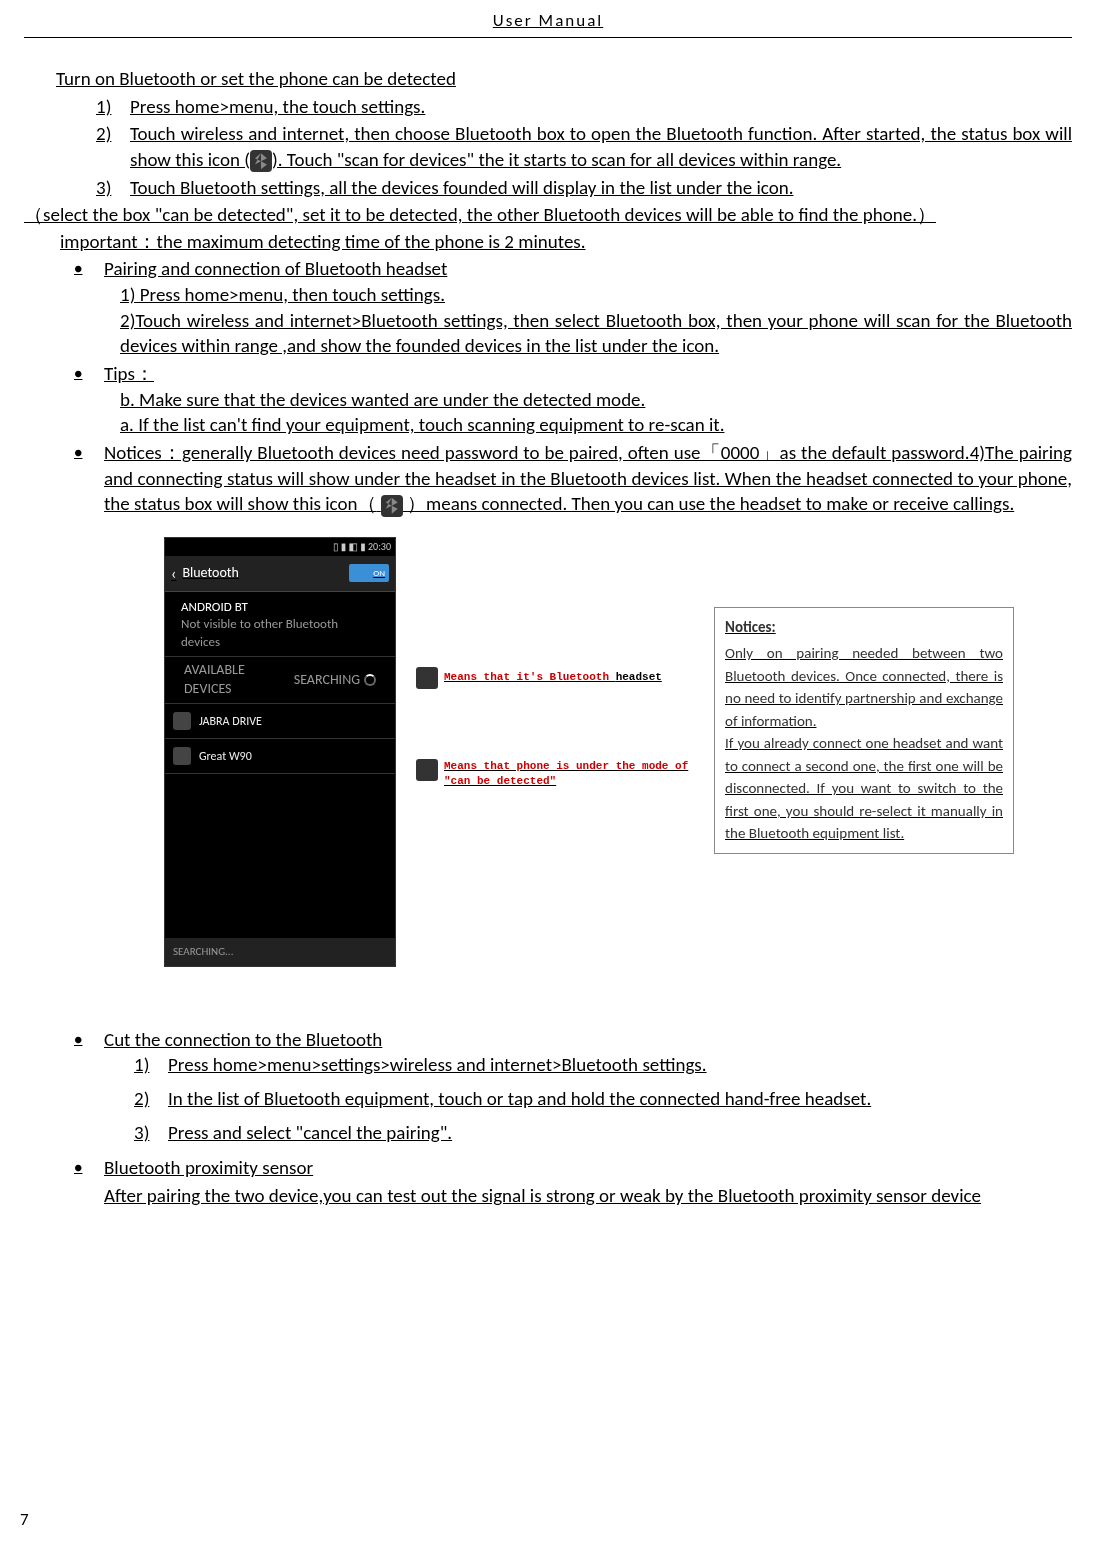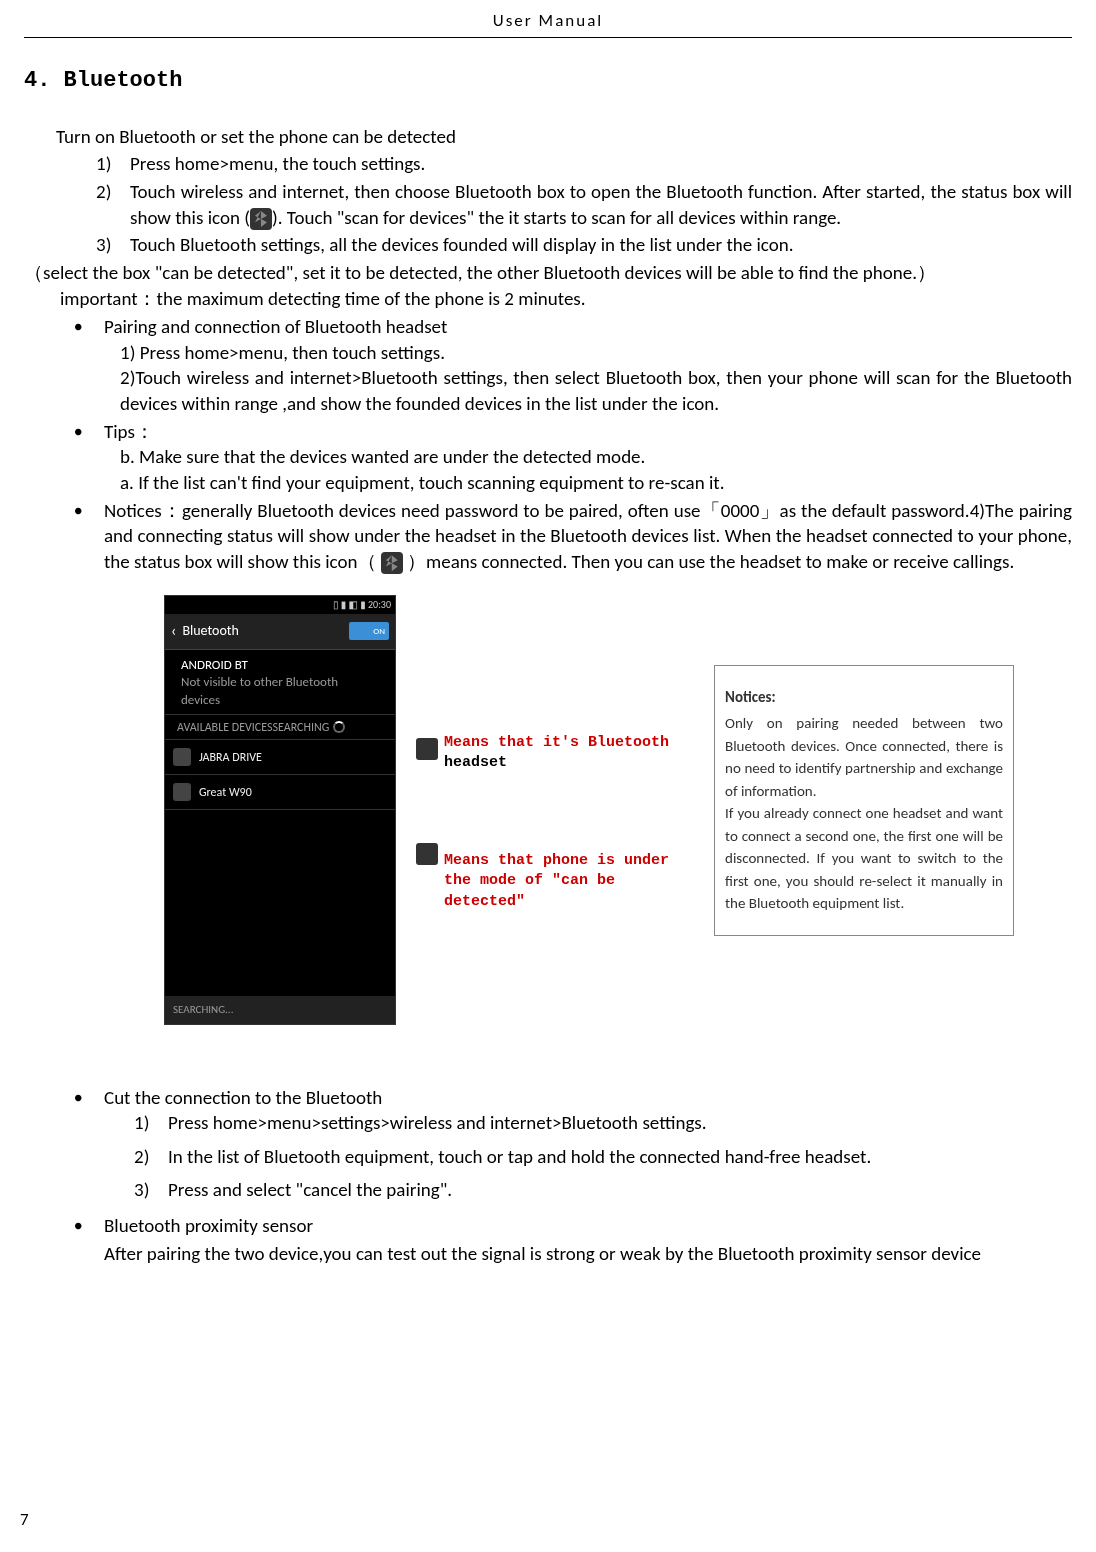--- a/index.html
+++ b/index.html
@@ -8,20 +8,21 @@
     height: 1552px;
     background: #fff;
     font-family: Calibri, Arial, sans-serif;
     font-size: 19px;
     color: #000;
     line-height: 1.35;
     position: relative;
   }
   .page {
     padding: 10px 24px 10px 24px;
+    text-decoration: underline;
   }
   .header {
     text-align: center;
     font-size: 17px;
     letter-spacing: 2px;
     padding-bottom: 4px;
     border-bottom: 1px solid #000;
     margin-bottom: 28px;
   }
   .section-title {
@@ -156,23 +157,24 @@
     position: relative;
   }
   .phone .row {
     padding: 6px 16px;
     border-bottom: 1px solid #333;
   }
   .phone .row .t1 { color: #fff; font-size: 13px; }
   .phone .row .t2 { color: #999; font-size: 13px; }
   .phone .avail {
     display: flex;
-    padding: 4px 12px;
+    justify-content: space-between;
+    padding: 4px 19px;
     color: #999;
-    font-size: 12px;
+    font-size: 14px;
     border-bottom: 1px solid #333;
   }
   .phone .spin {
     width: 12px; height: 12px;
     border: 2px solid #666;
     border-top-color: #fff;
     border-radius: 50%;
   }
   .phone .device {
     display: flex;
@@ -191,24 +193,23 @@
     bottom: 0; left: 0; right: 0;
     height: 28px;
     background: #222;
     color: #999;
     font-size: 11px;
     line-height: 28px;
     padding-left: 8px;
   }
   .callout {
     font-family: "Courier New", monospace;
-    font-size: 15px;
+    font-size: 11px;
     font-weight: bold;
     width: 250px;
-    margin-top: 8px;
   }
   .callout .red { color: #c00; }
   .callout-row {
     display: flex;
     align-items: center;
     margin-bottom: 70px;
   }
   .callout-row2 {
     display: flex;
     align-items: flex-start;
@@ -218,21 +219,21 @@
     height: 22px;
     background: #333;
     border-radius: 3px;
     margin-right: 6px;
     flex-shrink: 0;
     position: relative;
   }
   .notice-box {
     width: 300px;
     border: 1px solid #888;
-    padding: 20px 10px;
+    padding: 8px 10px;
     font-size: 15px;
     color: #333;
     line-height: 1.5;
     text-align: justify;
     margin-top: 70px;
   }
   .notice-box .nt {
     font-weight: bold;
     margin-bottom: 4px;
   }
@@ -261,21 +262,20 @@
     font-size: 17px;
   }
   .justify { text-align: justify; }
 </style>
 </head>
 <body>
 
 <div class="page">
   <div class="header">User    Manual</div>
 
-  <div class="section-title">4. Bluetooth</div>
 
   <div class="intro">Turn on Bluetooth or set the phone can be detected</div>
 
   <div class="numlist">
     <div class="item">
       <div class="num">1)</div>
       <div class="body">Press home&gt;menu, the touch settings.</div>
     </div>
     <div class="item">
       <div class="num">2)</div>

